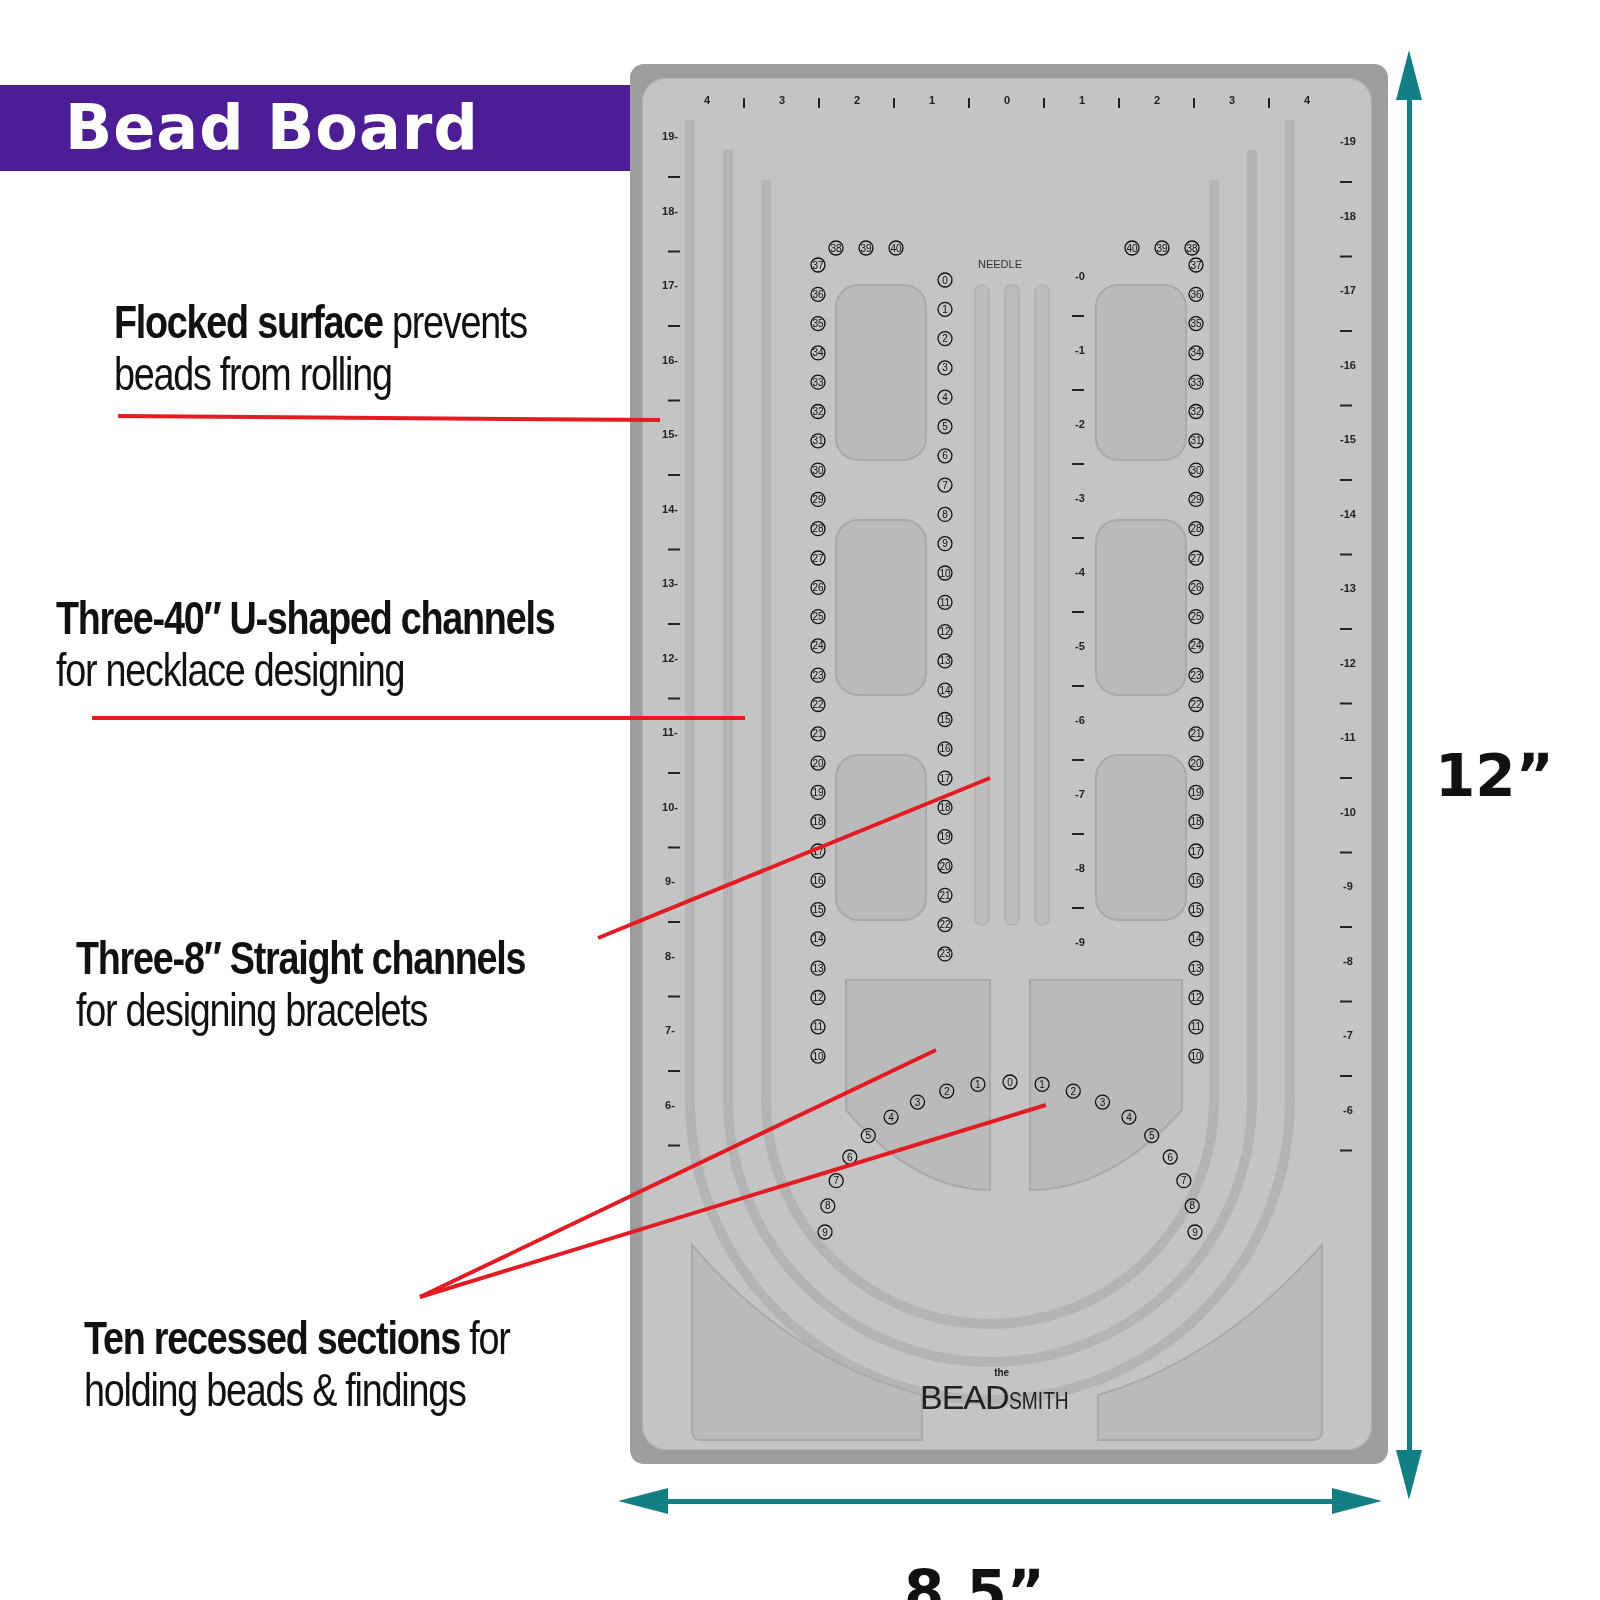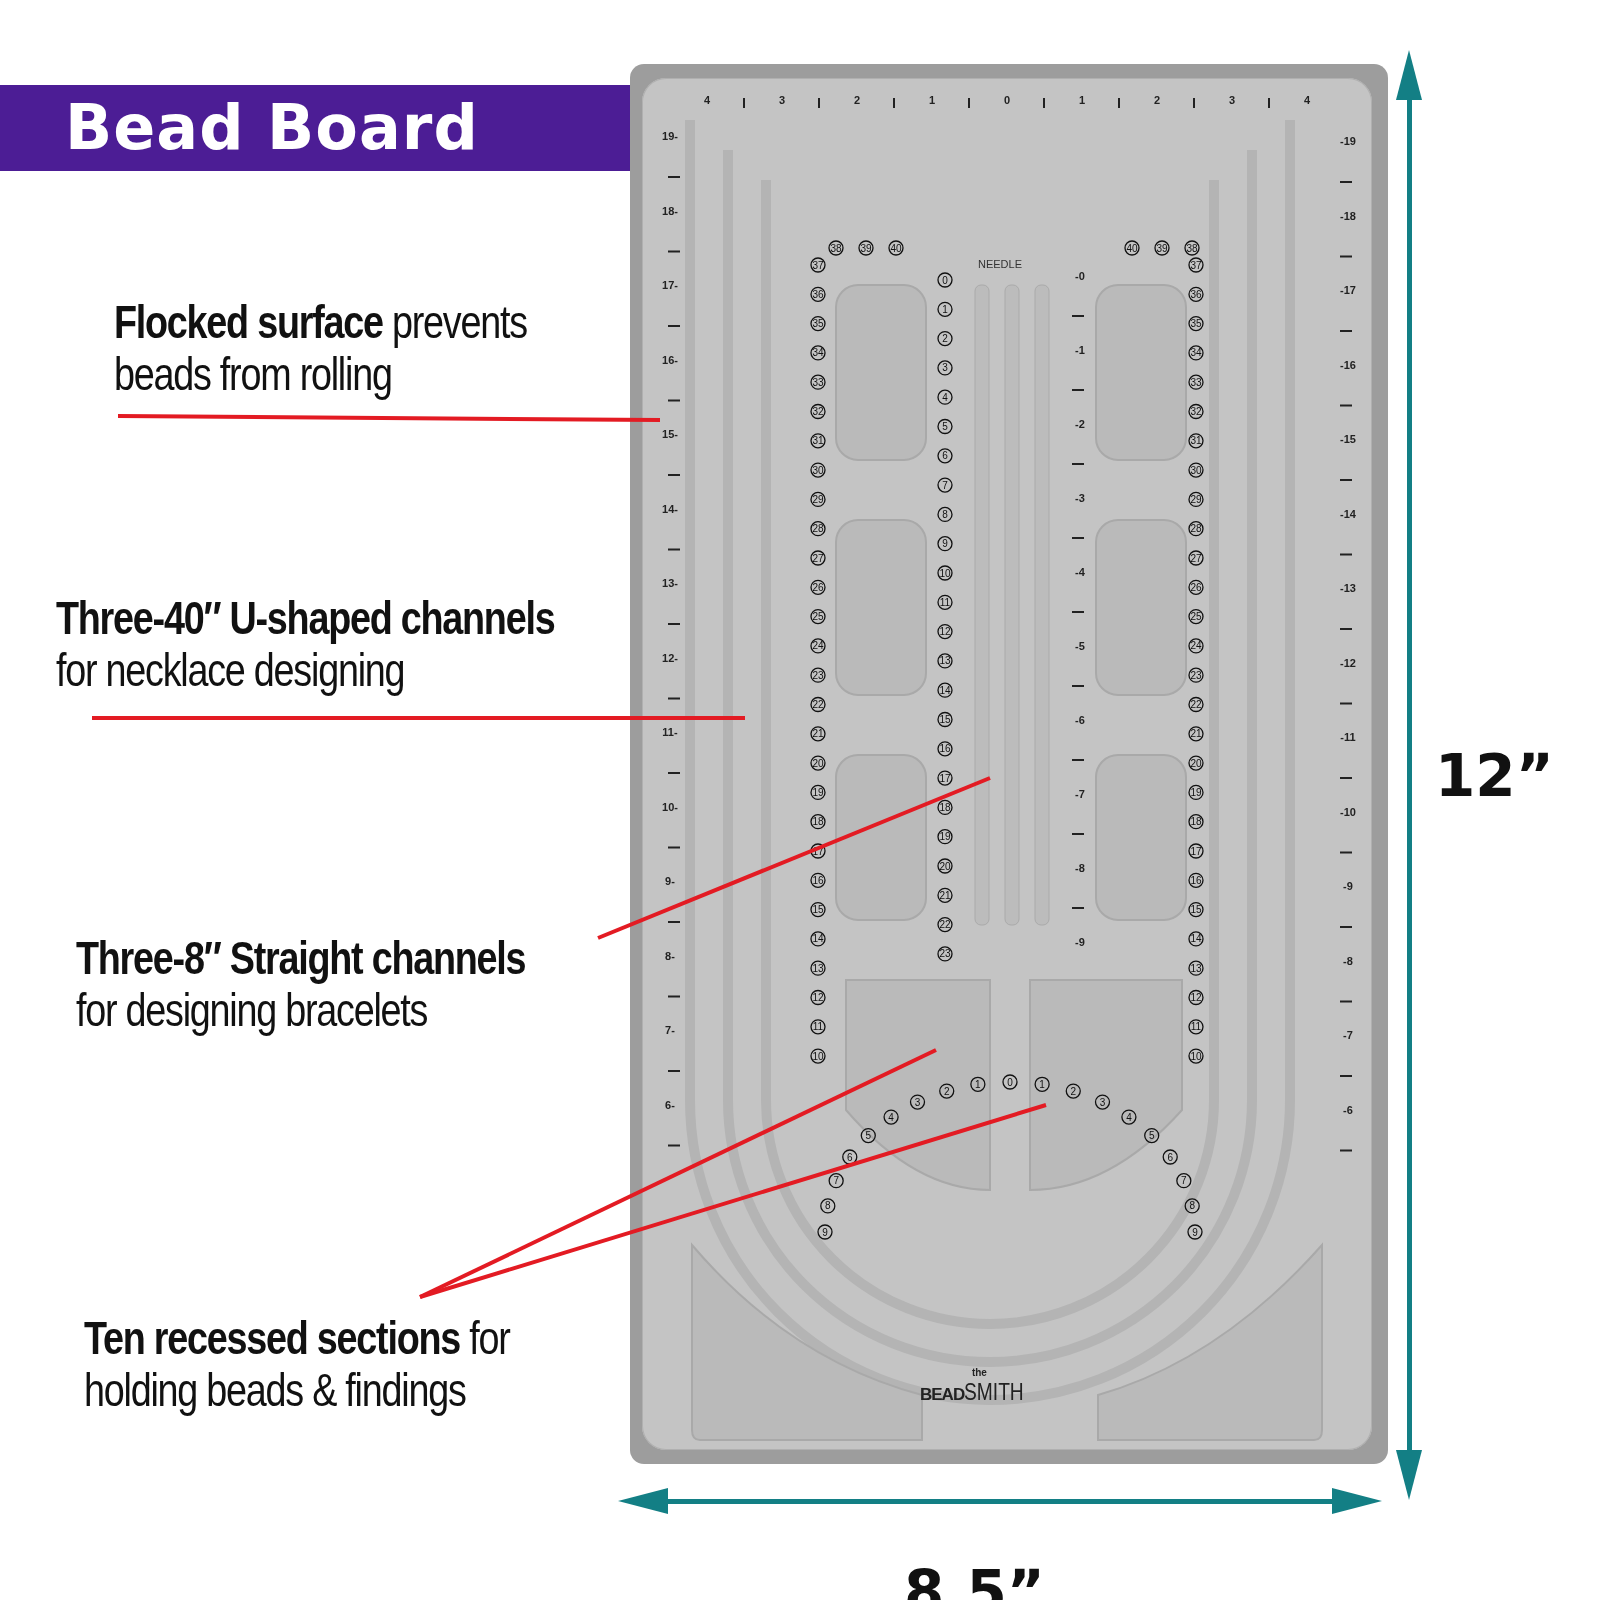--- a/index.html
+++ b/index.html
@@ -392,14 +392,14 @@
   <b>Ten recessed sections</b><span> for</span><br>
   <span>holding beads &amp; findings</span>
 </div>
 
 <div class="dim-label" style="left:1435px;top:742px;">12”</div>
 <div class="dim-label" style="left:904px;top:1520px;margin-top:38px;">8.5”</div>
 
 <div style="position:absolute;left:978px;top:258px;font-size:11px;font-weight:400;color:#333;font-family:'Liberation Sans',sans-serif;">NEEDLE</div>
 <div style="position:absolute;left:920px;top:1368px;color:#222;font-family:'Liberation Sans',sans-serif;">
   <div style="font-size:10px;font-weight:700;line-height:10px;text-align:center;">the</div>
-  <span style="font-size:17px;font-weight:700;letter-spacing:-1px;">BEAD</span><span style="font-size:24px;transform:scaleX(.8);display:inline-block;transform-origin:left;">SMITH</span>
+  <span style="font-size:34px;font-weight:400;letter-spacing:-1px;">BEAD</span><span style="font-size:24px;transform:scaleX(.8);display:inline-block;transform-origin:left;">SMITH</span>
 </div>
 
 </body></html>

